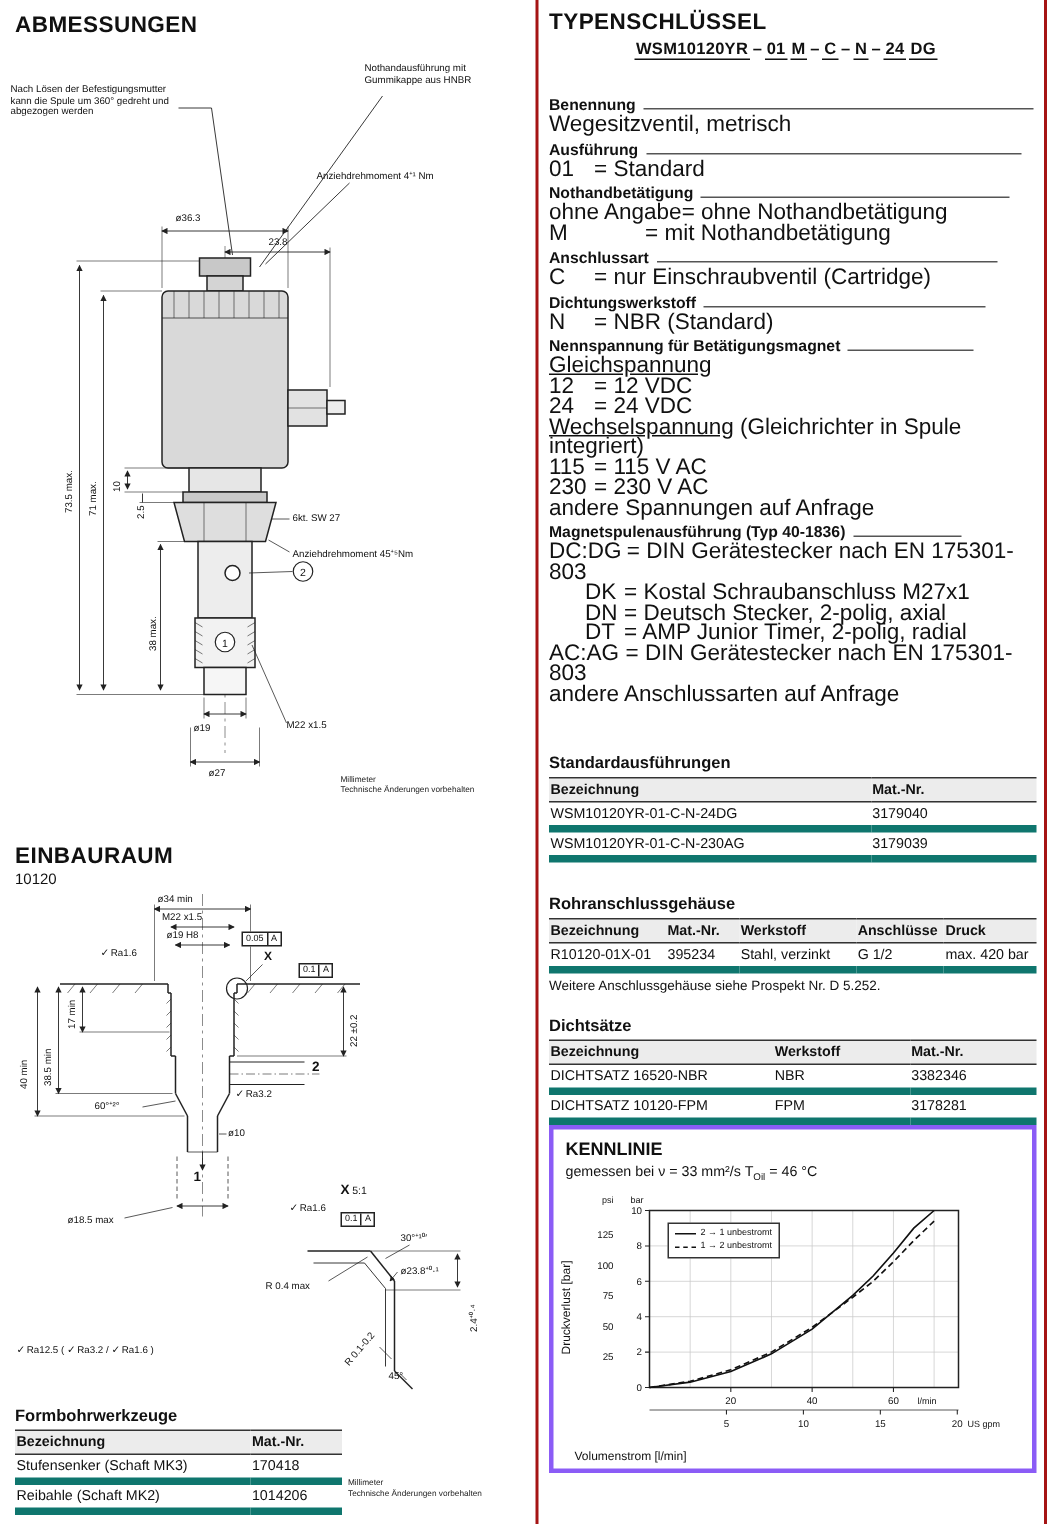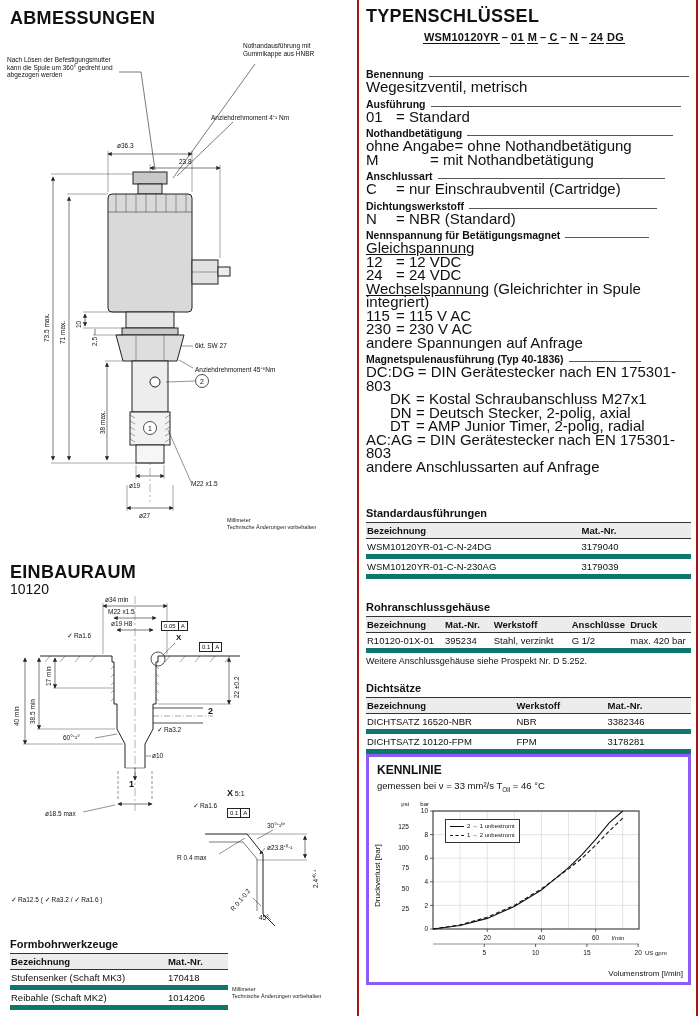--- a/index.html
+++ b/index.html
@@ -1,19 +1,19 @@
 <!DOCTYPE html>
 <html><head>
 <meta charset="utf-8">
 <style>
   *{margin:0;padding:0;box-sizing:border-box}
   html,body{width:700px;height:1016px;background:#ffffff;font-family:"Liberation Sans",sans-serif;color:#111;position:relative;overflow:hidden}
   .abs{position:absolute}
-  .sec-title{font-size:18px;font-weight:bold;letter-spacing:.3px}
-  .sub-code{font-size:14px;margin-top:2px}
+  .sec-title{font-size:15px;font-weight:bold;letter-spacing:.3px}
+  .sub-code{font-size:10px;margin-top:2px}
   .draw{position:absolute}
   .lab{position:absolute;font-size:6.5px;line-height:7.5px;white-space:nowrap;color:#111}
   .lab.wrap{white-space:normal}
   .vlab{position:absolute;font-size:6.5px;white-space:nowrap;transform:rotate(-90deg);transform-origin:0 0;color:#111}
   .pnum{font-size:9px;font-weight:bold}
   .xmark{font-size:8px;font-weight:bold}
   .dtitle1{font-size:9px;font-weight:bold}
   .dtitle2{font-size:7px}
   .tolbox{position:absolute;display:inline-flex;border:1px solid #222;background:#fff;font-size:6px;line-height:8px}
   .tolbox span{padding:0 2px;border-left:1px solid #222}
@@ -45,21 +45,21 @@
   .note{font-size:9px;margin-top:3px}
   .kenn-box{border:3px solid #8b5cf6;margin-top:0;padding:6px 4px 4px 8px;position:relative}
   .cond{font-size:9.5px;margin:3px 0 2px}
   .cond sub{font-size:6.5px}
   .chart-wrap{position:relative;margin-left:6px;width:300px}
   .legend{position:absolute;left:62px;top:24px;border:1px solid #333;background:#fff;padding:2px 4px;font-size:6px;line-height:9px}
   .leg-row{display:flex;align-items:center;gap:3px}
   .ls{width:14px;height:0;border-top:1px solid #111;display:inline-block}
   .ls.dash{border-top-style:dashed}
   .ylab{position:absolute;left:4px;top:150px;transform:rotate(-90deg);transform-origin:0 0;font-size:8px}
-  .xlab{text-align:right;font-size:8px;width:300px;margin-left:6px}
+  .xlab{text-align:left;font-size:8px;width:300px;margin-left:6px}
   
   .tools{position:absolute;left:10px;top:938px;width:218px}
 </style>
 </head>
 <body>
 
 <div class="abs sec-title" style="left:10px;top:8px">ABMESSUNGEN</div>
 
 <div class="draw" style="left:5px;top:30px;width:345px;height:505px">
   <svg viewBox="0 0 345 505" width="345" height="505">

